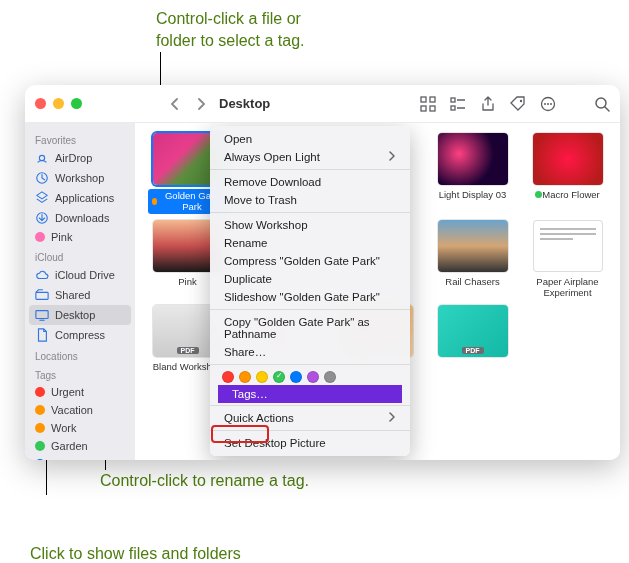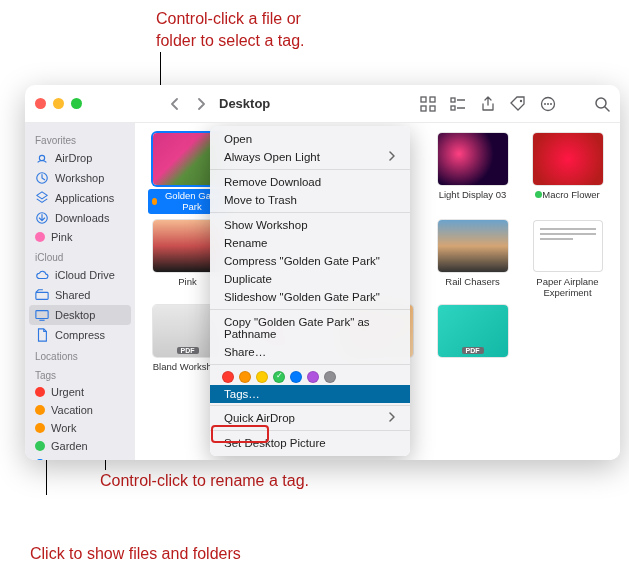--- a/index.html
+++ b/index.html
@@ -1,17 +1,17 @@
 <!DOCTYPE html>
 <html><head>
 <meta charset="utf-8">
 <style>
   * { margin: 0; padding: 0; box-sizing: border-box; font-family: -apple-system, BlinkMacSystemFont, "Segoe UI", "Helvetica Neue", Arial, sans-serif; }
   body { background: #fff; width: 629px; height: 563px; position: relative; }
-  .annotation { position: absolute; font-size: 16px; color: #b91c1c; line-height: 1.35; }
+  .annotation { position: absolute; font-size: 16px; color: #4d7c0f; line-height: 1.35; }
   .pointer-line { position: absolute; background: #000; }
   .window { position: absolute; left: 25px; top: 85px; width: 595px; height: 375px; background: #fff; border-radius: 10px; box-shadow: 0 8px 30px rgba(0,0,0,0.25); overflow: hidden; display: flex; flex-direction: column; }
   .titlebar { height: 38px; display: flex; align-items: center; padding: 0 10px; border-bottom: 1px solid rgba(0,0,0,0.08); }
   .traffic { display: flex; gap: 7px; margin-right: 12px; }
   .traffic span { width: 11px; height: 11px; border-radius: 50%; display: block; }
   .tl-close { background: #ff5f57; } .tl-min { background: #febc2e; } .tl-max { background: #28c840; }
   .nav-arrows { display: flex; gap: 14px; color: #8a8a8e; margin-left: 75px; margin-right: 12px; }
   .nav-arrows svg { width: 12px; height: 12px; display: block; }
   .tb-title { font-weight: 600; font-size: 13px; color: #333; }
   .tb-spacer { flex: 1; }
@@ -37,21 +37,21 @@
   .label-dot { width: 7px; height: 7px; border-radius: 50%; display: inline-block; }
   .pdf-badge { position:absolute; bottom:3px; left:50%; transform:translateX(-50%); background:#6c6c70; color:#fff; font-size:7px; padding:0 4px; border-radius:2px; font-weight:600; }
   
   .ctx { position: absolute; left: 75px; top: 3px; width: 200px; background: rgba(243,243,245,0.97); border-radius: 6px; box-shadow: 0 6px 24px rgba(0,0,0,0.28); padding: 4px 0; font-size: 11.5px; color: #222; backdrop-filter: blur(10px); }
   .ctx-item { padding: 3px 14px; display: flex; align-items: center; justify-content: space-between; }
   .ctx-sep { height: 1px; background: rgba(0,0,0,0.1); margin: 3px 0; }
   .ctx-item .chev { color: #666; }
   .ctx-tags-row { padding: 3px 12px; display: flex; gap: 5px; }
   .ctx-tags-row span { width: 12px; height: 12px; border-radius: 50%; display: inline-block; border:1px solid rgba(0,0,0,0.12); position:relative; }
   .ctx-tags-row span.sel::after { content:"✓"; position:absolute; color:#fff; font-size:8px; left:2px; top:-1px; }
-  .ctx-highlight { background: #0369a1; color: #fff; margin: -1px 0; }
+  .ctx-highlight { background: #6d28d9; color: #fff; margin: -1px 8px; }
   .ctx-callout { position: absolute; border: 2px solid #d92424; border-radius: 4px; pointer-events: none; }
 </style>
 </head>
 <body>
 
 <div class="annotation" style="left:156px; top:8px; white-space:pre-line;">Control-click a file or
 folder to select a tag.</div>
 <div class="annotation" style="left:100px; top:470px;">Control-click to rename a tag.</div>
 <div class="annotation" style="left:30px; top:496px; white-space:pre-line;margin-top:47px;">Click to show files and folders
 that have the same tag.</div>
@@ -352,21 +352,21 @@
             <span class="sel" style="background: rgb(52, 199, 89);"></span>
             <span style="background: rgb(0, 122, 255);"></span>
             <span style="background: rgb(175, 82, 222);"></span>
             <span style="background: rgb(142, 142, 147);"></span>
           </div>
           <div class="ctx-item ctx-highlight">
             <span>Tags…</span>
           </div>
           <div class="ctx-sep"></div>
           <div class="ctx-item">
-            <span>Quick AirDrop</span>
+            <span>Quick Actions</span>
             <span class="chev"><svg width="8" height="10" viewBox="0 0 8 10">
                 <path d="M2 1l4 4-4 4" fill="none" stroke="currentColor" stroke-width="1.5" stroke-linecap="round" stroke-linejoin="round"></path>
               </svg></span>
           </div>
           <div class="ctx-sep"></div>
           <div class="ctx-item">
             <span>Set Desktop Picture</span>
           </div>
         </div>
       <div class="ctx-callout" style="left:76px; top:302px; width:58px; height:18px;"></div>

